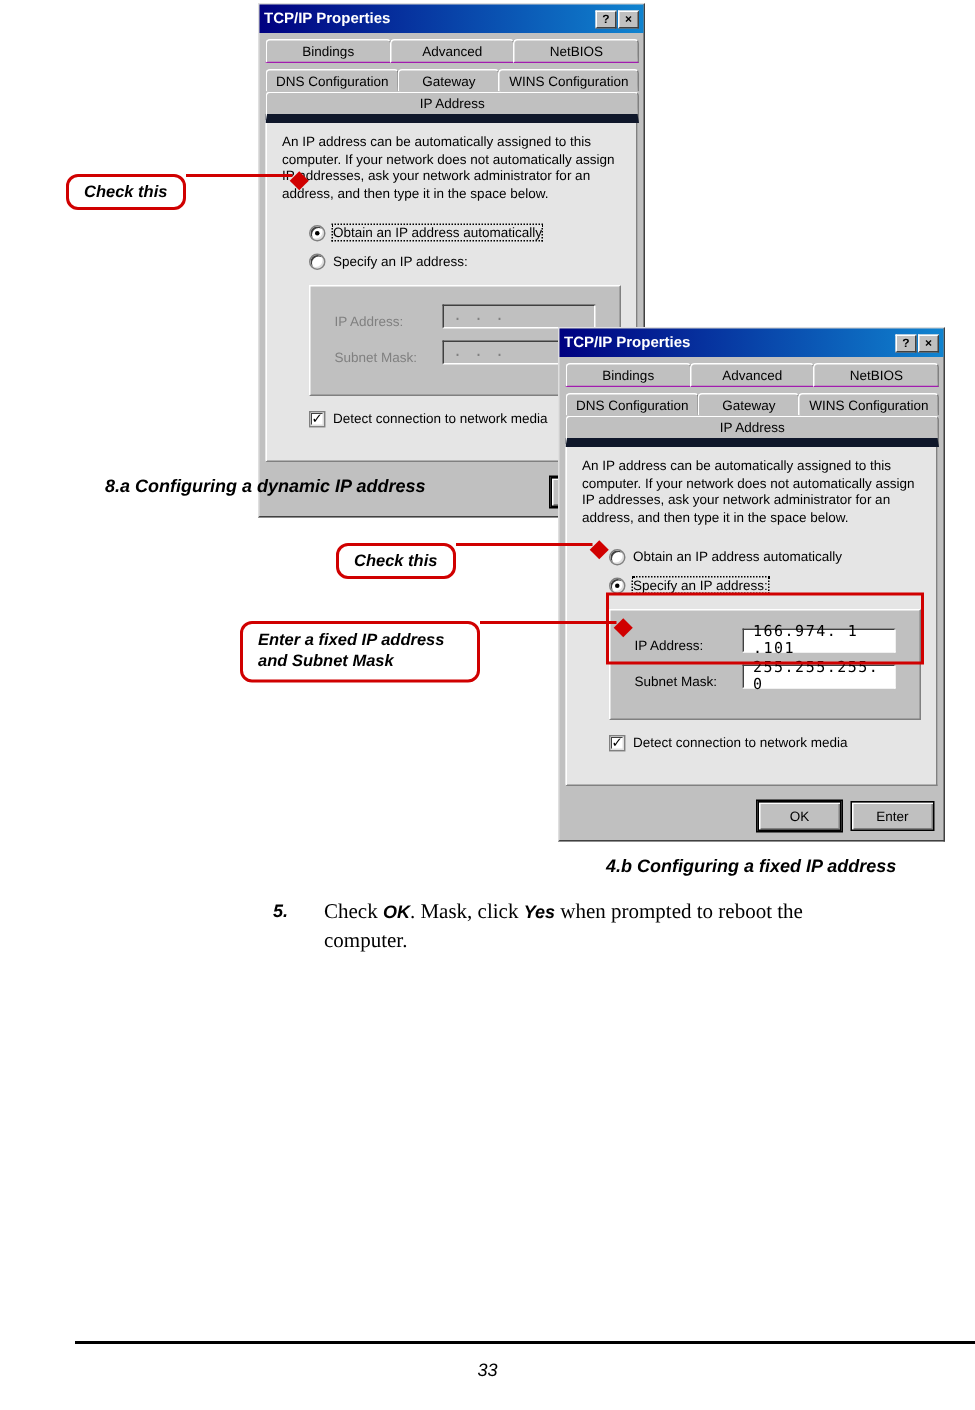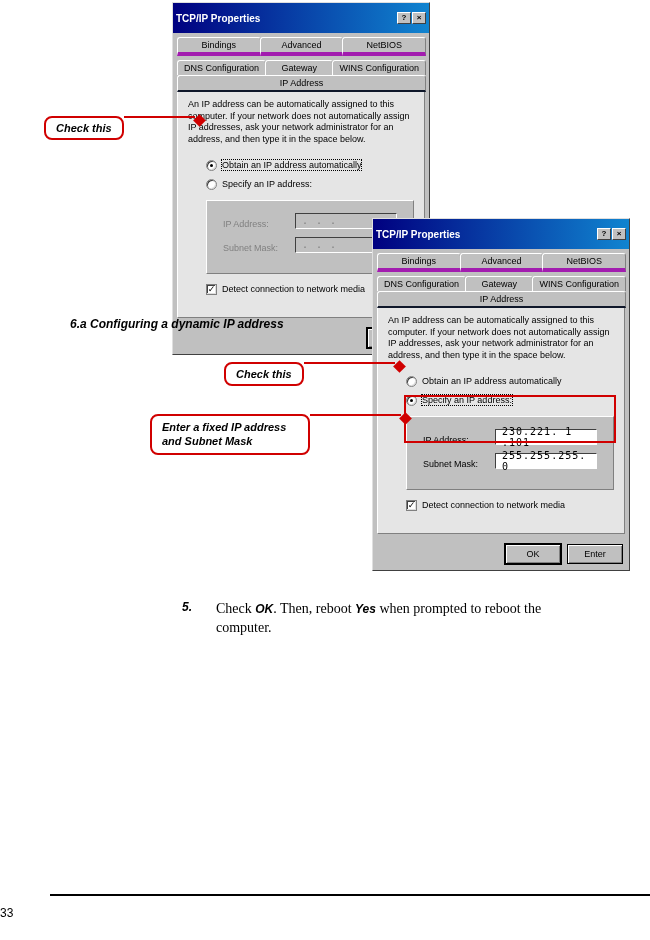--- a/index.html
+++ b/index.html
@@ -24,22 +24,23 @@
     left: 50px;
     right: 0px;
     bottom: 44px;
     border-top: 2px solid #000;
   }
   .page-num {
     position: absolute;
     left: 0;
     right: 0;
     bottom: 20px;
-    text-align: left;
+    text-align: center;
     font-size: 12px;
+    font-style: italic;
   }
 
   
   .win-dialog {
     position: absolute;
     background: #c0c0c0;
     border: 1px solid #000;
     border-top-color: #dfdfdf;
     border-left-color: #dfdfdf;
     border-right-color: #404040;
@@ -47,21 +48,21 @@
     font-family: "MS Sans Serif", Tahoma, sans-serif;
     font-size: 9px;
   }
   .titlebar {
     background: linear-gradient(to right, #000080, #1084d0);
     color: #fff;
     display: flex;
     align-items: center;
     justify-content: space-between;
     padding: 4px 3px;
-    height: 30px;
+    height: 19px;
     font-weight: bold;
     font-size: 10px;
   }
   .titlebar-buttons { display: flex; gap: 1px; }
   .titlebar-btn {
     width: 14px;
     height: 12px;
     background: #c0c0c0;
     border: 1px solid #000;
     border-top-color: #fff;
@@ -89,25 +90,25 @@
     border-left-color: #fff;
     border-bottom: none;
     padding: 2px 6px;
     font-size: 9px;
     margin-right: -1px;
     border-radius: 3px 3px 0 0;
     flex: 1;
     text-align: center;
     white-space: nowrap;
   }
-  .tab.hidden { border-bottom: 4px solid #a21caf; }
+  .tab.hidden { border-bottom: 1px solid #a21caf; }
   .tab.active {
     position: relative;
     z-index: 2;
-    border-bottom: 2px solid #0f172a;
+    border-bottom: 6px solid #0f172a;
     margin-bottom: -2px;
     font-size: 9px;
   }
   .tab-panel {
     margin: 0 4px 4px 4px;
     border: 1px solid #fff;
     border-right-color: #808080;
     border-bottom-color: #808080;
     padding: 8px 10px;
     background: #e5e5e5;
@@ -341,21 +342,21 @@
     <span class="btn default">OK</span>
   </div>
 </div>
 
 <div class="callout" style="left:44px; top:116px; width:160px;">
   <div class="callout-box">Check this</div>
   <div class="callout-line"></div>
   <div class="callout-point"></div>
 </div>
 
-<div class="caption" style="left:70px; top:317px;">6.a Configuring a dynamic IP address</div>
+<div class="caption" style="left:70px; top:317px;">8.a Configuring a dynamic IP address</div>
 
 <div class="win-dialog" style="left:372px; top:218px; width:258px;">
   <div class="titlebar">
     <span>TCP/IP Properties</span>
     <div class="titlebar-buttons">
       <span class="titlebar-btn">?</span>
       <span class="titlebar-btn">×</span>
     </div>
   </div>
   <div class="tab-row">
@@ -377,21 +378,21 @@
         <span>Obtain an IP address automatically</span>
       </div>
       <div class="radio-row highlight">
         <span class="radio checked"></span>
         <span class="radio-label">Specify an IP address:</span>
       </div>
     </div>
     <div class="ip-frame">
       <div class="field-row">
         <label>IP Address:</label>
-        <div class="ip-input">230.221. 1 .101</div>
+        <div class="ip-input">166.974. 1 .101</div>
       </div>
       <div class="field-row">
         <label>Subnet Mask:</label>
         <div class="ip-input">255.255.255. 0</div>
       </div>
     </div>
     <div class="chk-row">
       <span class="checkbox">✓</span>
       <span>Detect connection to network media</span>
     </div>
@@ -401,32 +402,33 @@
     <span class="btn">Enter</span>
   </div>
 </div>
 
 <div class="callout" style="left:224px; top:362px; width:180px;">
   <div class="callout-box">Check this</div>
   <div class="callout-line"></div>
   <div class="callout-point"></div>
 </div>
 
-<div class="callout" style="left:150px; top:414px; width:260px;">
+<div class="callout" style="left:160px; top:414px; width:260px;">
   <div class="callout-box multi">Enter a fixed IP address and Subnet Mask</div>
   <div class="callout-line"></div>
   <div class="callout-point"></div>
 </div>
 
 <div class="highlight-rect" style="left:404px; top:395px; width:212px; height:48px;"></div>
 
+<div class="caption" style="left:404px; top:570px;">4.b Configuring a fixed IP address</div>
 
 <div class="step-block" style="left:182px; top:600px;">
   <div class="step-num">5.</div>
   <div class="step-text">
-    <span>Check </span><b>OK</b><span>.  Then, reboot </span><b>Yes</b><span> when prompted to reboot the computer.</span>
+    <span>Check </span><b>OK</b><span>.  Mask, click </span><b>Yes</b><span> when prompted to reboot the computer.</span>
   </div>
 </div>
 
 <div class="footer-line"></div>
 <div class="page-num">33</div>
 
 </div>
 
 </body></html>

